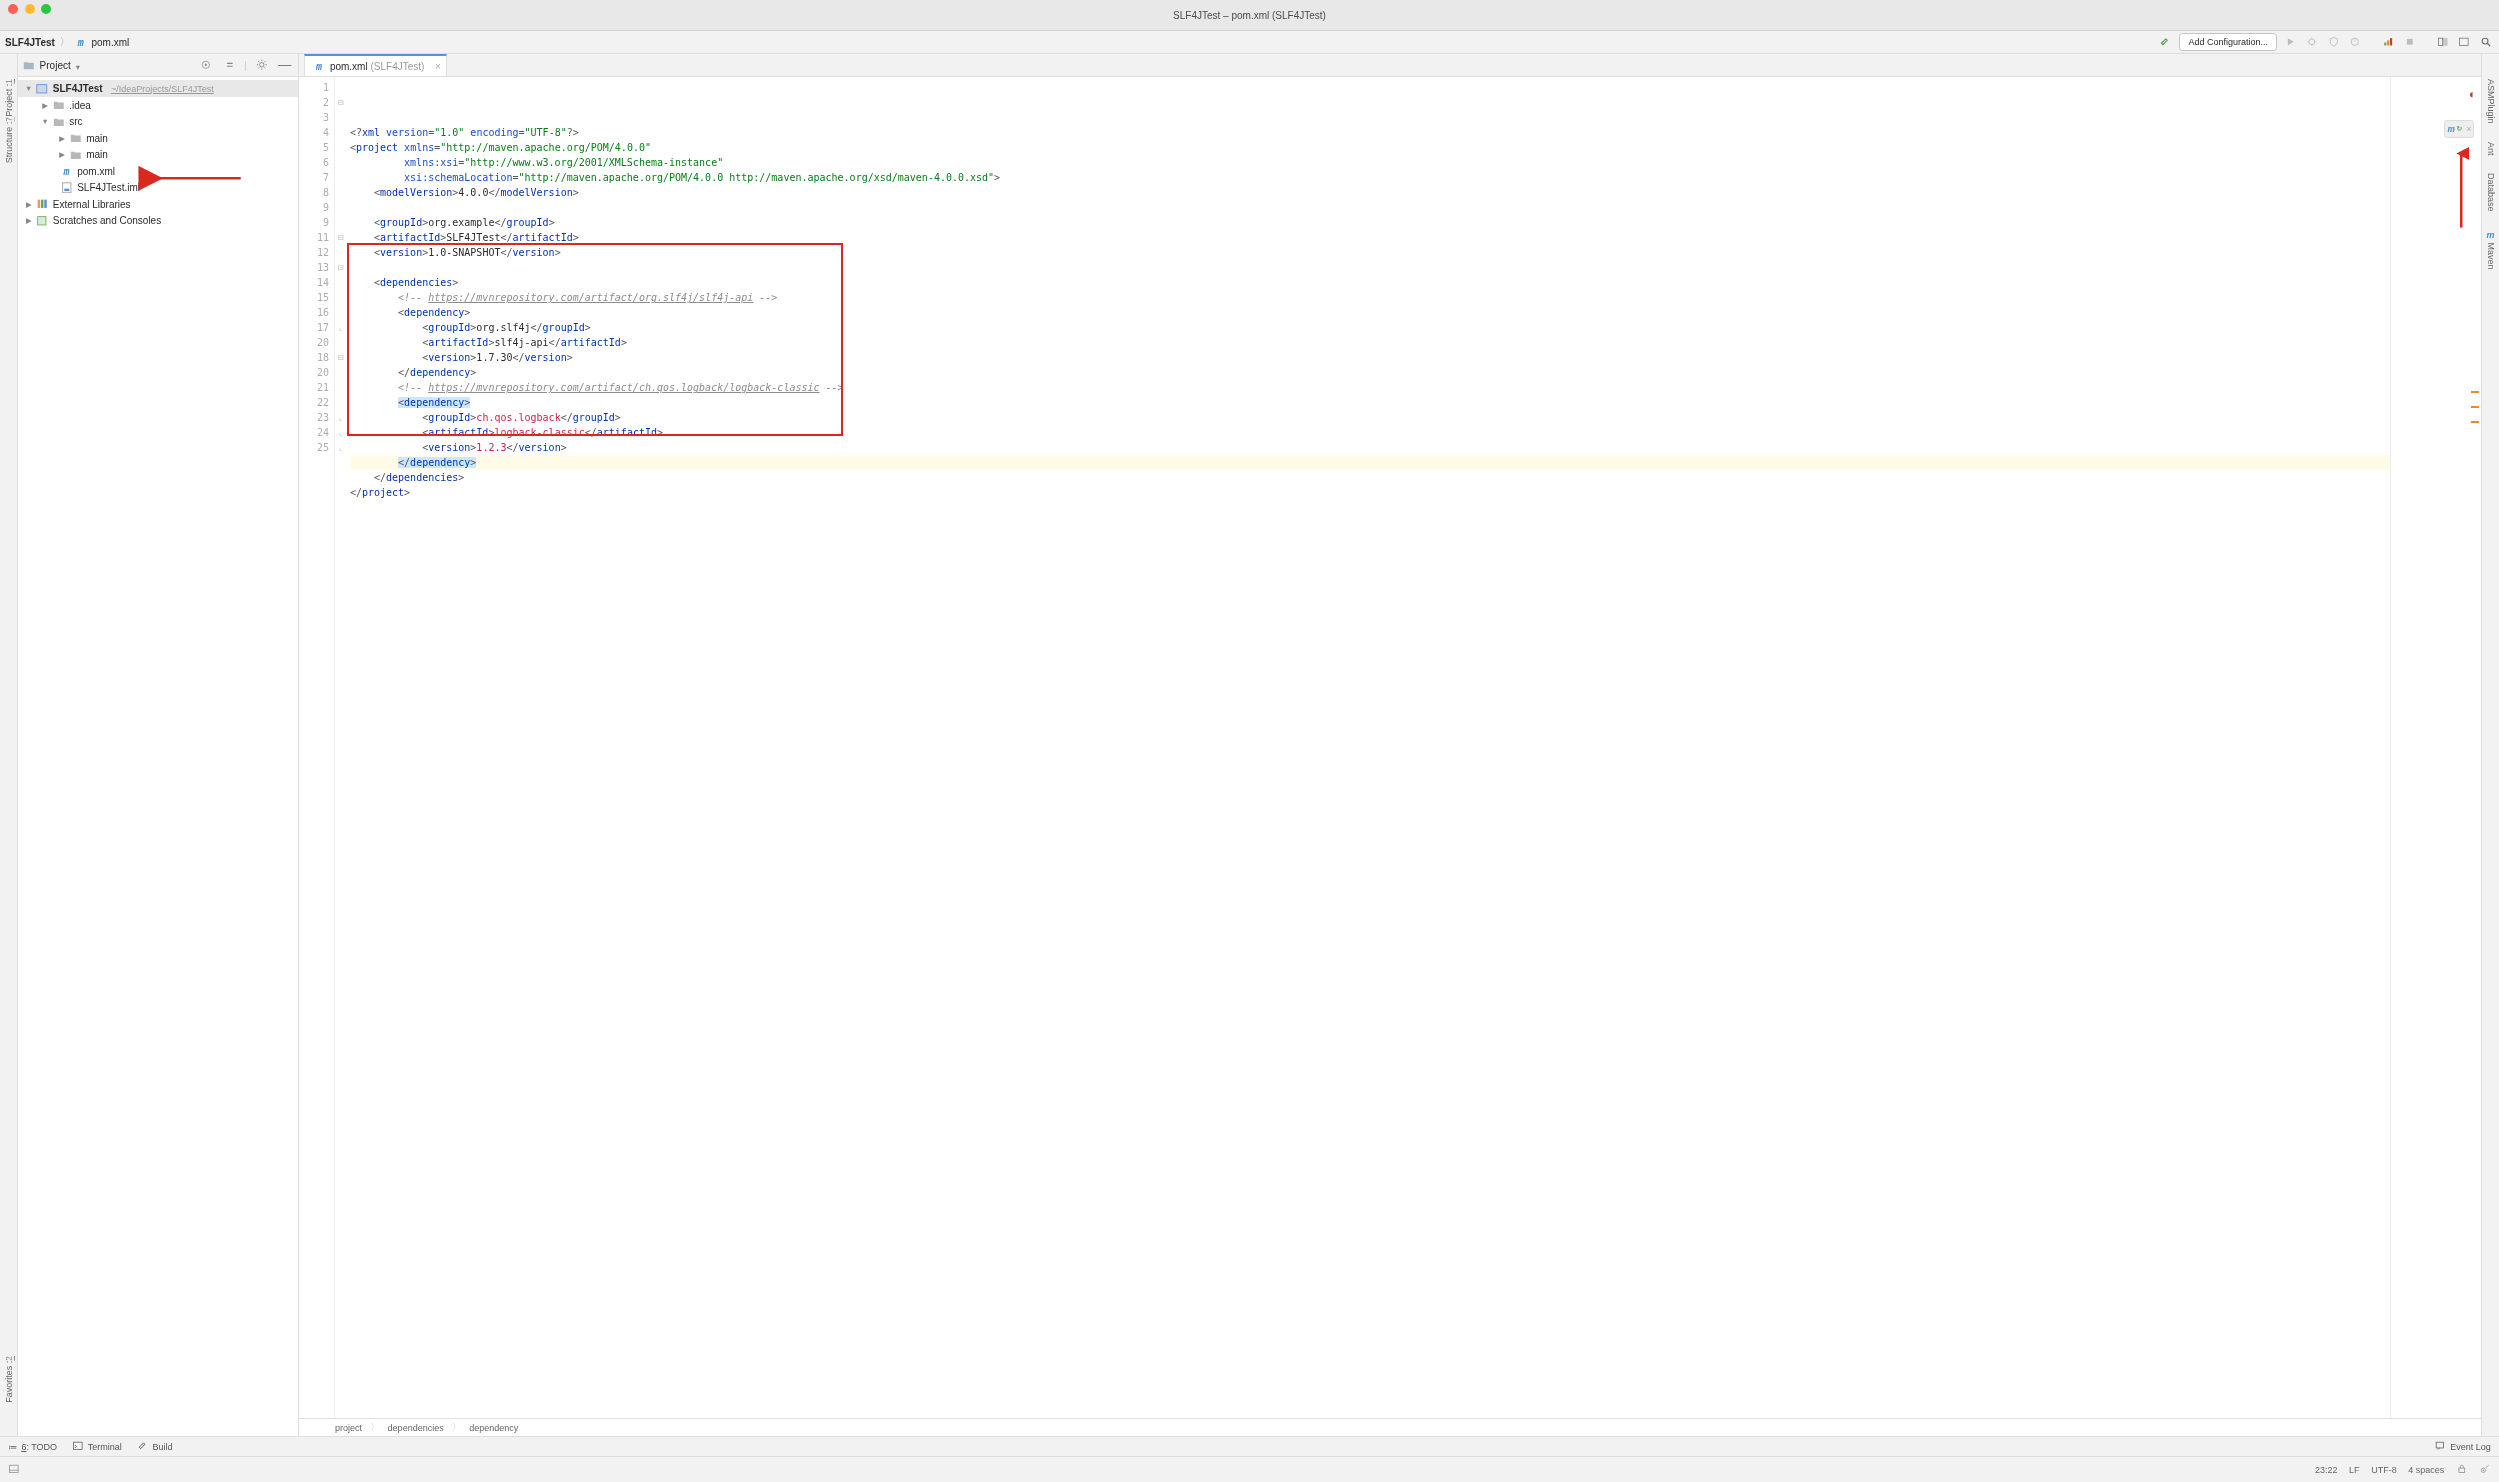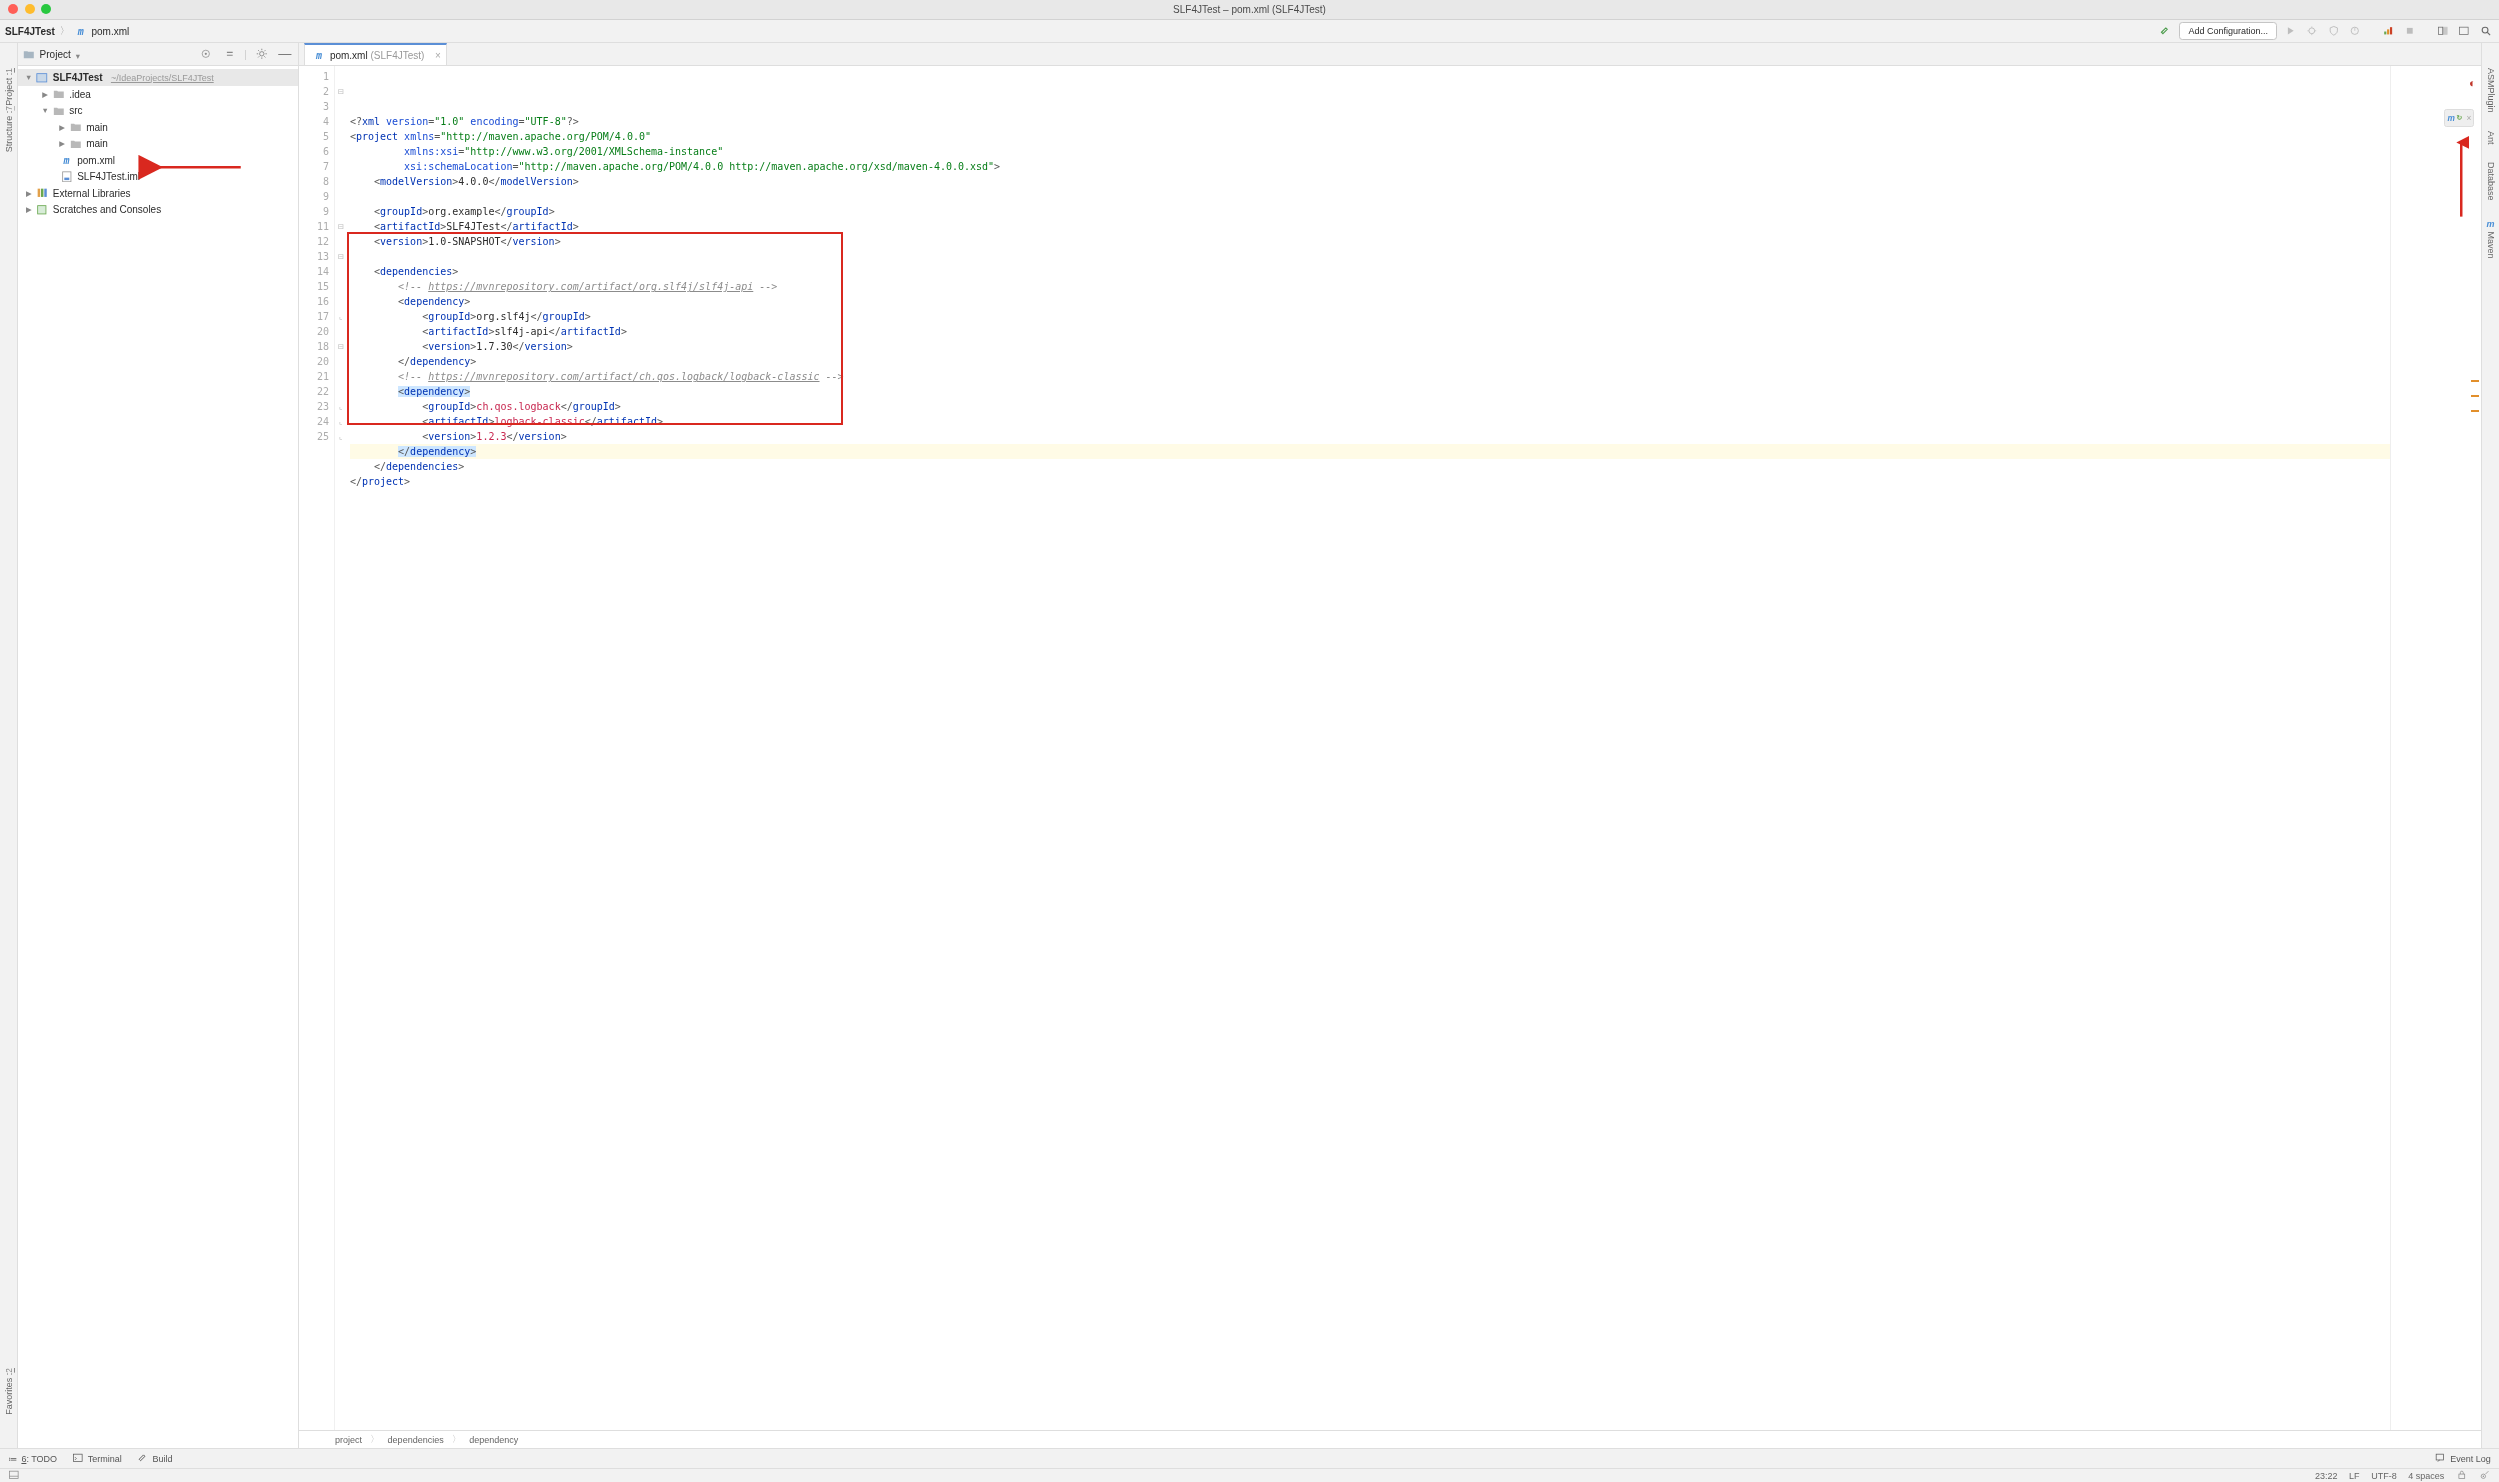--- a/index.html
+++ b/index.html
@@ -26,21 +26,21 @@
   html,body{margin:0;padding:0;width:100%;height:100%;}
   body{
     font-family:-apple-system,"Helvetica Neue",Arial,sans-serif;
     font-size:10px;color:var(--text);
     background:var(--bg);
     display:flex;flex-direction:column;
     height:100vh; overflow:hidden;
   }
   
   .titlebar{
-    height:20px;background:#e8e8e8;border-bottom:0.8px solid #d2d2d2;
+    height:31px;background:#e8e8e8;border-bottom:0.8px solid #d2d2d2;
     display:flex;align-items:center;justify-content:center;position:relative;
     font-size:10px;color:#4a4a4a;
   }
   .traffic{position:absolute;left:8.3px;top:4.1px;display:flex;gap:6.6px;}
   .dot{width:10px;height:10px;border-radius:50%;}
   .dot.r{background:#ff5f57;} .dot.y{background:#febc2e;} .dot.g{background:#28c840;}
   
   .navbar{
     height:23px;background:var(--bg);border-bottom:0.8px solid var(--border-light);
     display:flex;align-items:center;justify-content:space-between;padding:0 5px;
@@ -105,21 +105,21 @@
   .mavenbadge .x{color:#aaa;font-style:normal;font-weight:normal;margin-left:2.5px;}
   .uparrow{position:absolute;top:68px;right:11.6px;}
   .mark{position:absolute;right:1.7px;width:8.3px;height:1.7px;}
   
   .editorcrumb{height:18px;border-top:0.8px solid var(--border-light);display:flex;align-items:center;padding-left:36px;gap:8.3px;font-size:9px;color:#666;background:#fff;}
   .editorcrumb .sep{color:#bbb;}
   
   .bottombar{height:20px;border-top:0.8px solid var(--border-light);display:flex;align-items:center;justify-content:space-between;padding:0 8.3px;background:var(--bg);font-size:9px;}
   .bb-left{display:flex;gap:15px;align-items:center;}
   .bb-item{display:flex;align-items:center;gap:4.1px;color:#555;cursor:pointer;}
-  .statusbar{height:14px;border-top:0.8px solid var(--border-light);display:flex;align-items:center;justify-content:space-between;padding:0 8.3px;background:var(--bg);font-size:9px;color:#666;}
+  .statusbar{height:26px;border-top:0.8px solid var(--border-light);display:flex;align-items:center;justify-content:space-between;padding:0 8.3px;background:var(--bg);font-size:9px;color:#666;}
   .sb-right{display:flex;gap:11.6px;align-items:center;}
   .ico{width:11.6px;height:11.6px;}
   .caret{display:inline-block;width:7.4px;height:7.4px;}
   .caret.down::before{content:"▾";color:#888;font-size:8.3px;}
 </style>
 </head>
 <body>
 
 <div class="titlebar">
   <div class="traffic">

